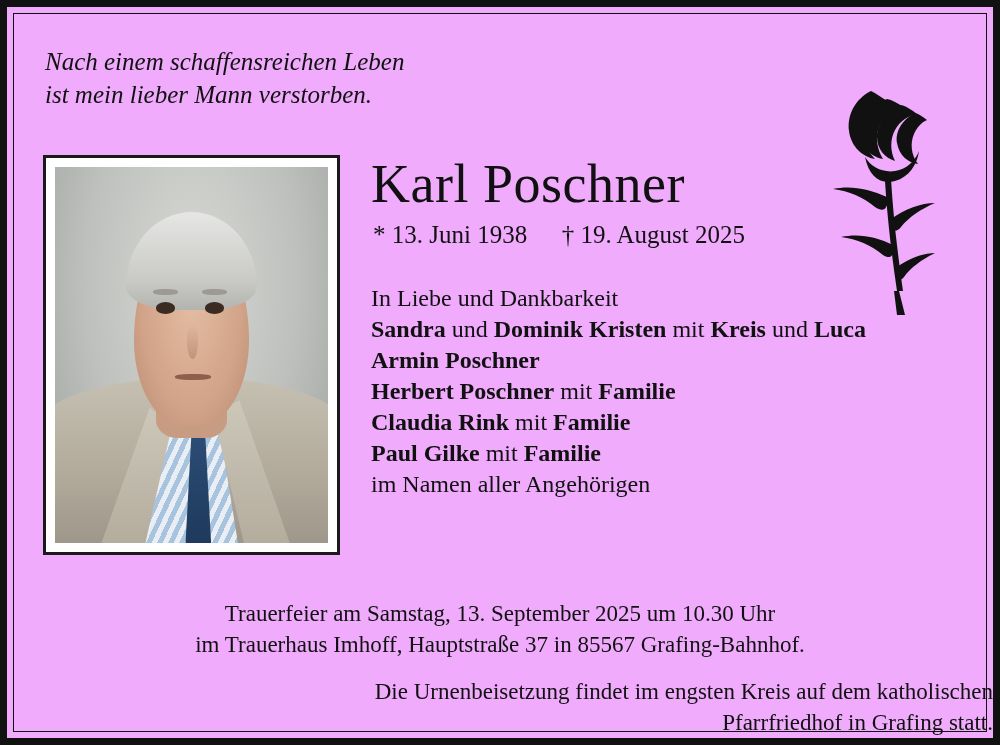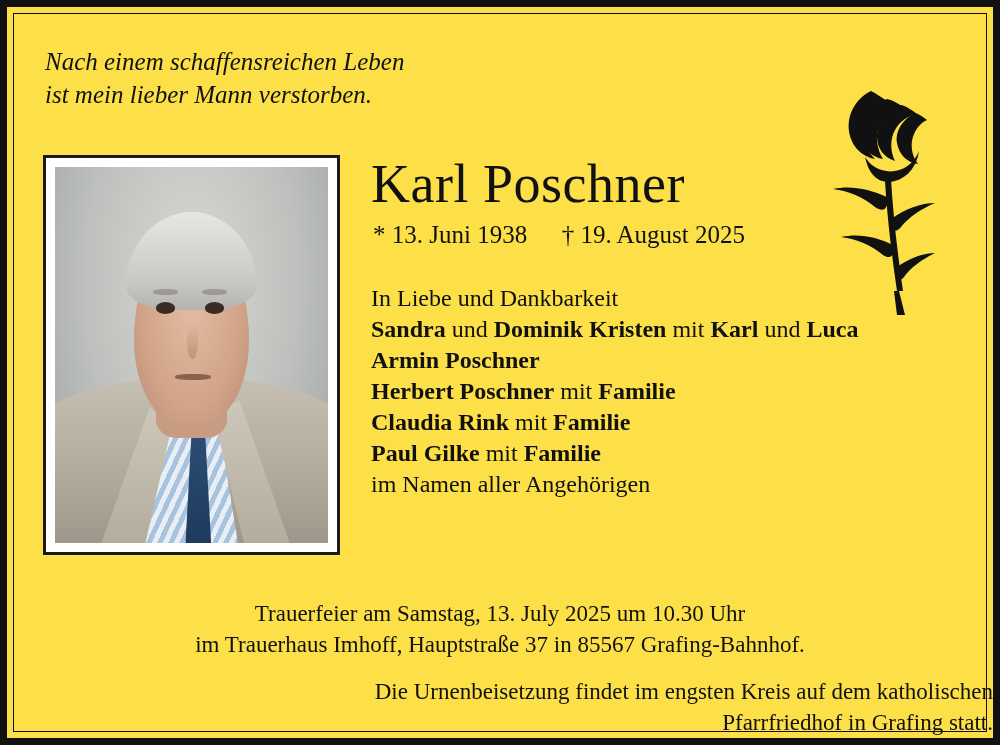--- a/index.html
+++ b/index.html
@@ -12,21 +12,21 @@
     height: 745px;
     font-family: "Liberation Serif", serif;
     color: #111111;
     overflow: hidden;
   }
   .obituary {
     position: relative;
     width: 1000px;
     height: 745px;
     box-sizing: border-box;
-    background: #fde047;
+    background: #f0abfc;
     border: 7px solid #111111;
   }
   .inner-frame {
     position: absolute;
     inset: 6px;
     border: 1px solid #111111;
     box-sizing: border-box;
   }
 
   
@@ -277,21 +277,21 @@
     <span>*</span>
     <span>13. Juni 1938</span>
     <span class="sep"></span>
     <span>†</span>
     <span>19. August 2025</span>
   </div>
 
   <div class="dedication">
     <div class="line">In Liebe und Dankbarkeit</div>
     <div id="mourner-list">
-        <div class="line"><b>Sandra</b><span> und </span><b>Dominik Kristen</b><span> mit </span><b>Karl</b><span> und </span><b>Luca</b></div>
+        <div class="line"><b>Sandra</b><span> und </span><b>Dominik Kristen</b><span> mit </span><b>Kreis</b><span> und </span><b>Luca</b></div>
         <div class="line"><b>Armin Poschner</b></div>
         <div class="line"><b>Herbert Poschner</b><span> mit </span><b>Familie</b></div>
         <div class="line"><b>Claudia Rink</b><span> mit </span><b>Familie</b></div>
         <div class="line"><b>Paul Gilke</b><span> mit </span><b>Familie</b></div>
         <div class="line"><span>im Namen aller Angehörigen</span></div>
       </div>
   </div>
 
   <div class="rose">
     <svg viewBox="0 0 130 230" width="130" height="230" aria-hidden="true">
@@ -305,21 +305,21 @@
         <path d="M82 112 C64 104 46 100 28 104 C44 106 58 112 70 122 C76 126 80 126 82 120 Z"></path>
         <path d="M86 134 C100 124 116 118 130 118 C116 124 104 132 96 142 C91 148 87 146 86 140 Z"></path>
         <path d="M88 160 C72 152 54 148 36 152 C52 154 66 160 78 170 C84 174 88 172 88 166 Z"></path>
         <path d="M92 182 C106 172 120 168 130 168 C118 174 106 182 99 192 C95 197 92 195 92 188 Z"></path>
         <path d="M94 206 C96 214 98 222 100 230 L92 230 C91 222 90 214 89 206 Z"></path>
       </g>
     </svg>
   </div>
 
   <div class="ceremony">
-    <div class="nowrap">Trauerfeier am Samstag, 13. July 2025 um 10.30 Uhr</div>
+    <div class="nowrap">Trauerfeier am Samstag, 13. September 2025 um 10.30 Uhr</div>
     <div class="nowrap">im Trauerhaus Imhoff, Hauptstraße 37 in 85567 Grafing-Bahnhof.</div>
   </div>
 
   <div class="burial">
     <div class="nowrap">Die Urnenbeisetzung findet im engsten Kreis auf dem katholischen</div>
     <div class="nowrap">Pfarrfriedhof in Grafing statt.</div>
   </div>
 </div>
 
 </body></html>

